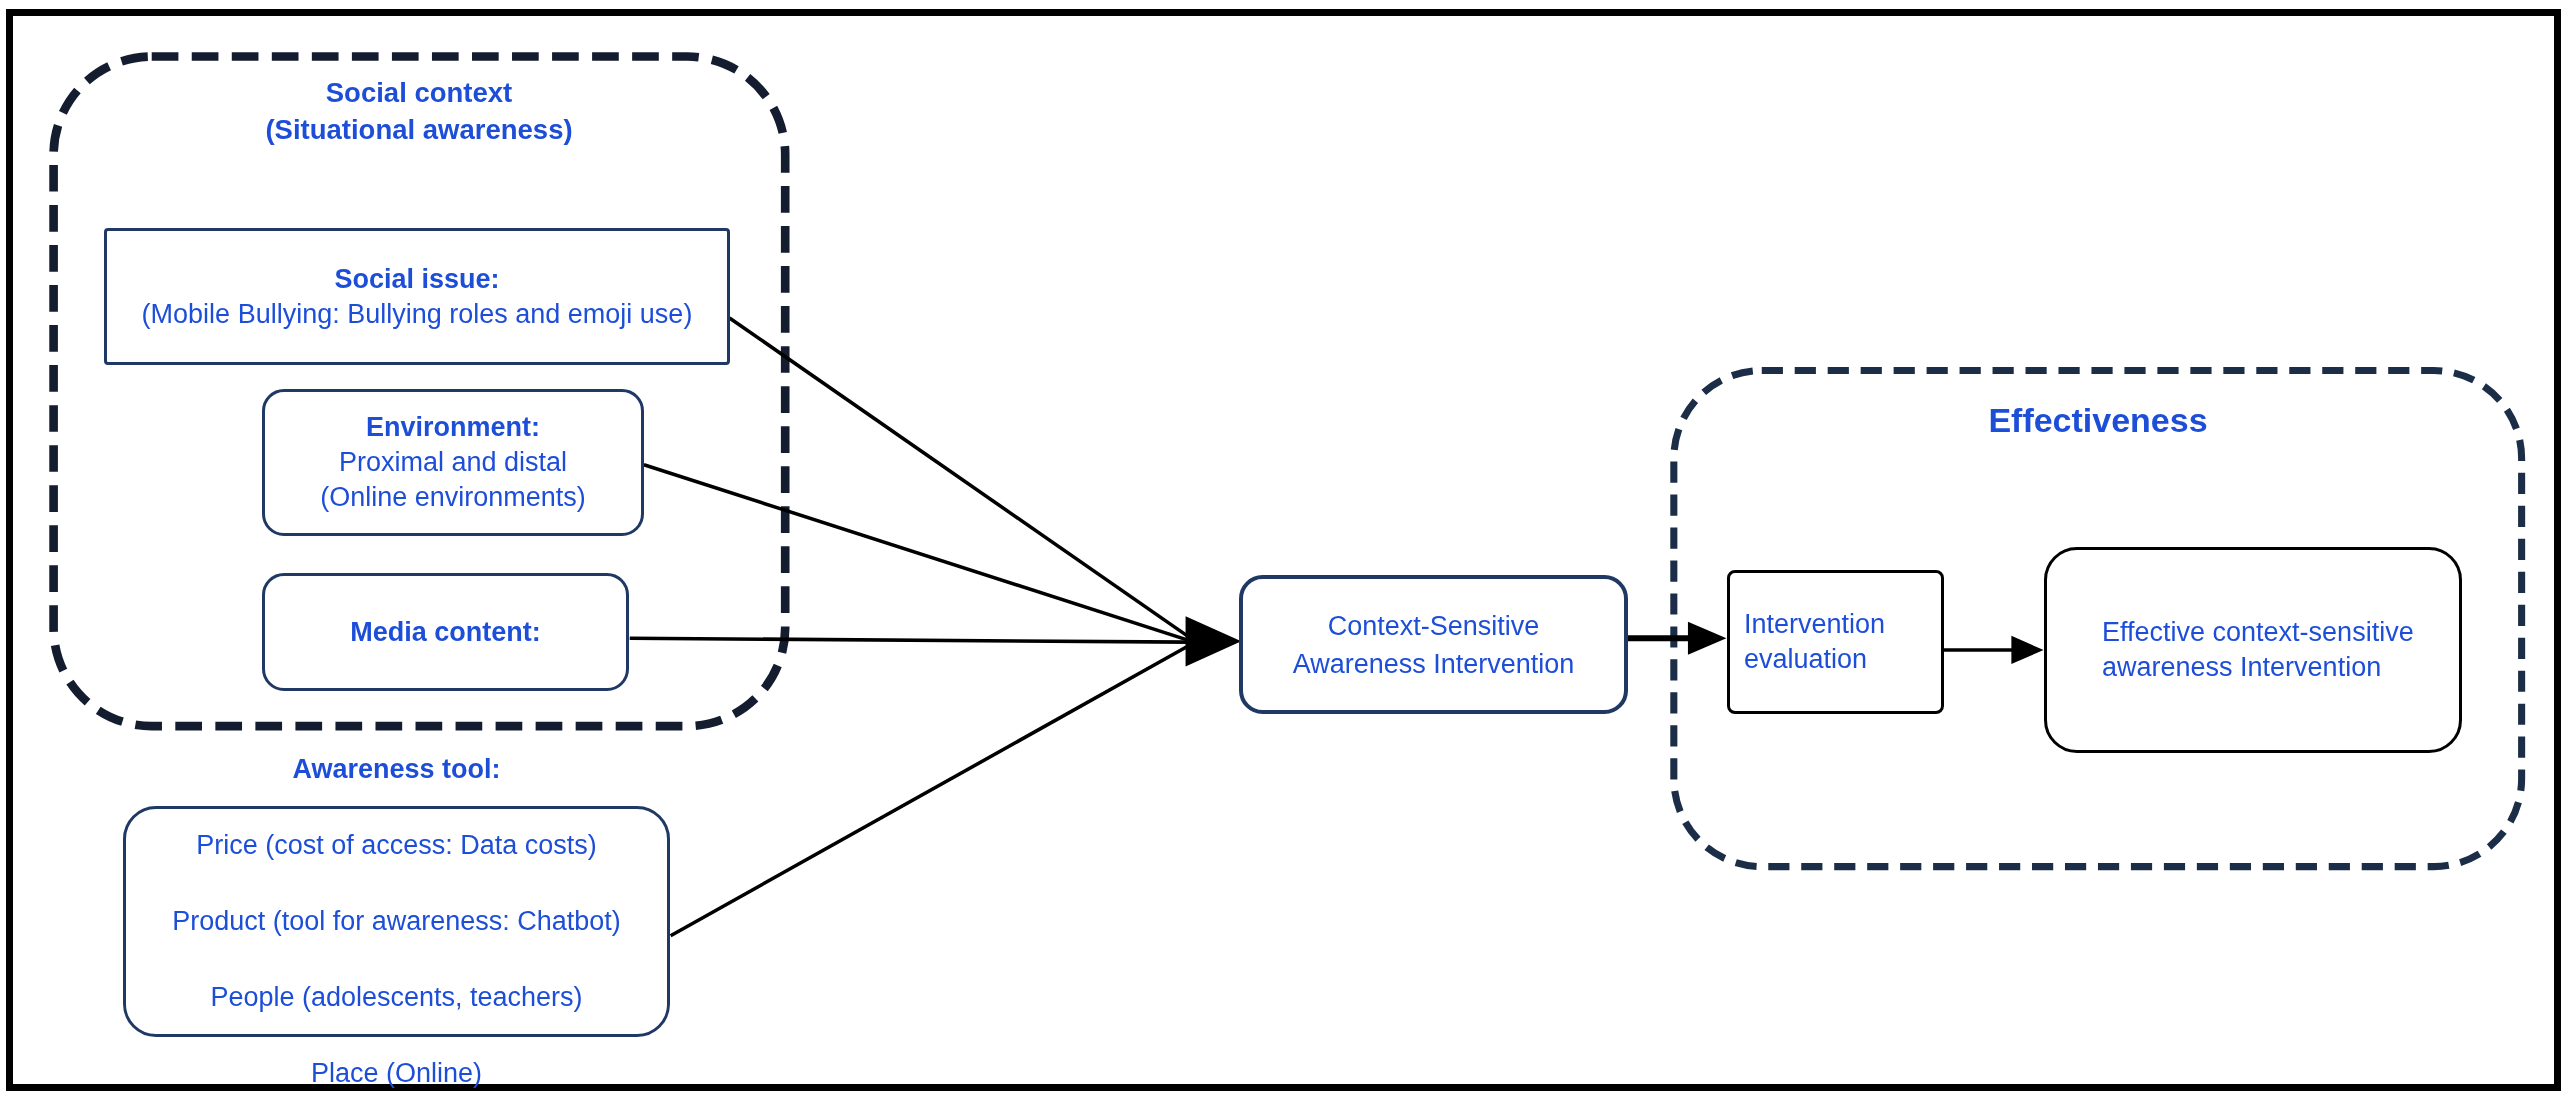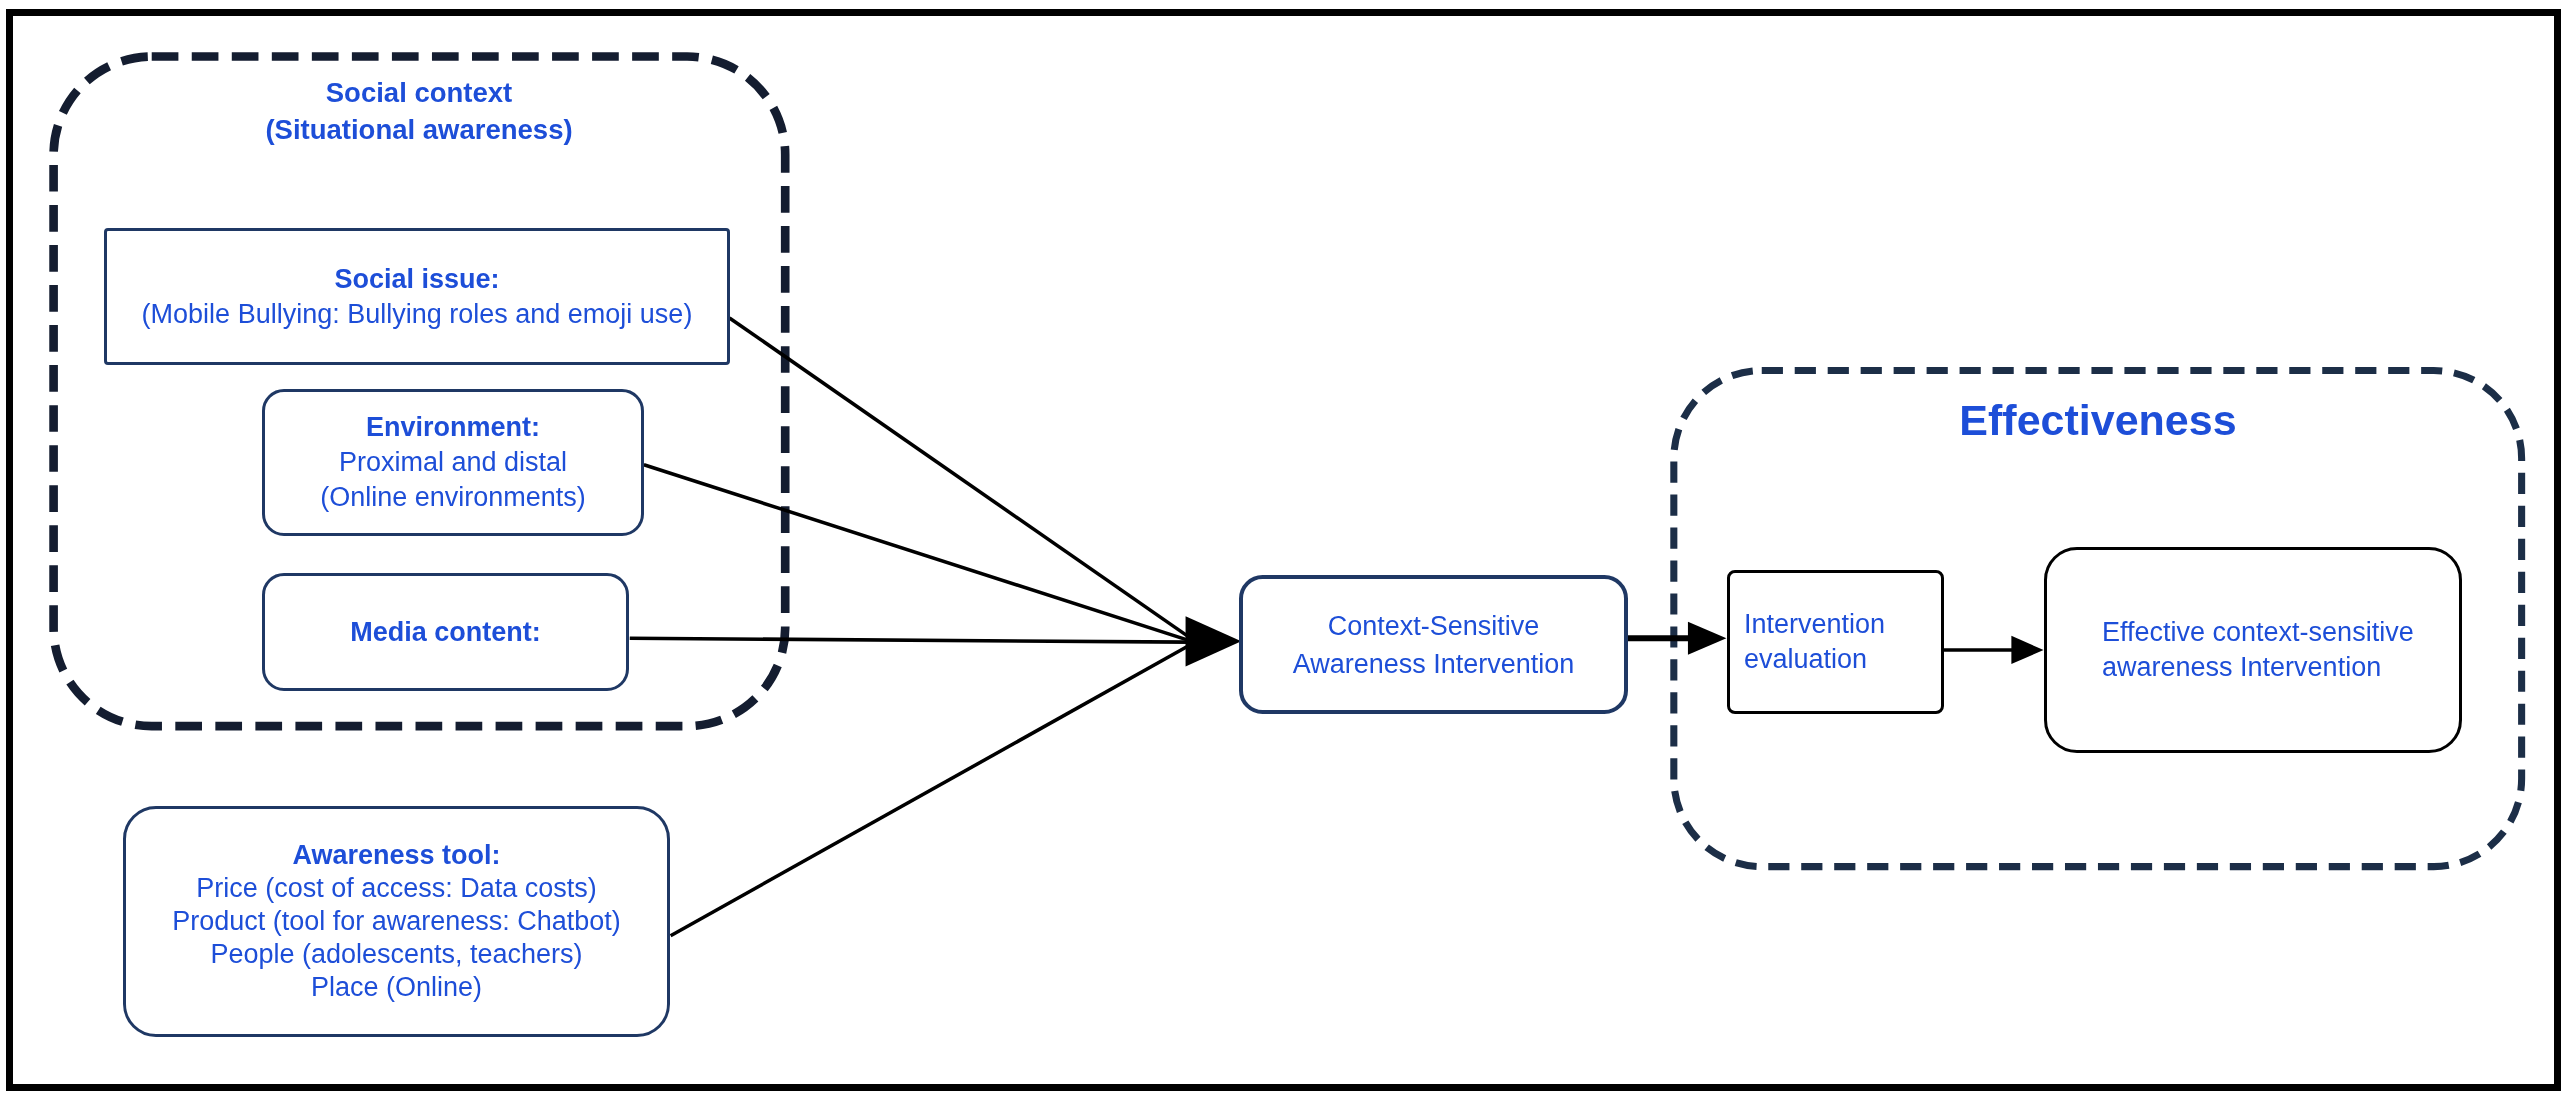--- a/index.html
+++ b/index.html
@@ -16,29 +16,29 @@
     position:absolute;box-sizing:border-box;background:#fff;
     display:flex;flex-direction:column;justify-content:center;
     font-size:27px;line-height:35px;text-align:center;
   }
   .dbox .hd{font-weight:700;}
   .navy{border:3.9px solid #1f3864;}
   .blackb{border:3.9px solid #000;}
   .social-issue{left:104px;top:228px;width:626px;height:137px;border-radius:4px;}
   .environment{left:262px;top:389px;width:382px;height:147px;border-radius:22px;}
   .media-content{left:262px;top:573px;width:367px;height:118px;border-radius:22px;gap:39px;}
-  .awareness-tool{left:123px;top:806px;width:547px;height:231px;border-radius:33px;line-height:33px;}
+  .awareness-tool{left:123px;top:806px;width:547px;height:231px;border-radius:33px;line-height:33px;gap:43px;}
   .center-box{left:1239px;top:575px;width:389px;height:139px;border-radius:23.6px;border-width:4.7px;line-height:38px;}
   .evaluation{left:1727px;top:570px;width:217px;height:144px;border-radius:8px;text-align:left;padding-left:14px;}
   .outcome{left:2044px;top:547px;width:418px;height:206px;border-radius:33px;text-align:left;padding-left:55px;}
   .group-title{
     position:absolute;text-align:center;font-weight:700;
   }
   .social-title{left:53px;top:74px;width:732px;font-size:27.5px;line-height:37px;}
-  .effect-title{left:1674px;top:397px;width:848px;font-size:43px;line-height:46px;}
+  .effect-title{left:1674px;top:397px;width:848px;font-size:34px;line-height:46px;}
 </style>
 </head>
 <body>
 
 <div class="canvas">
 
   <div class="frame"></div>
 
   <svg class="connectors" viewBox="0 0 3281 1400">
 

